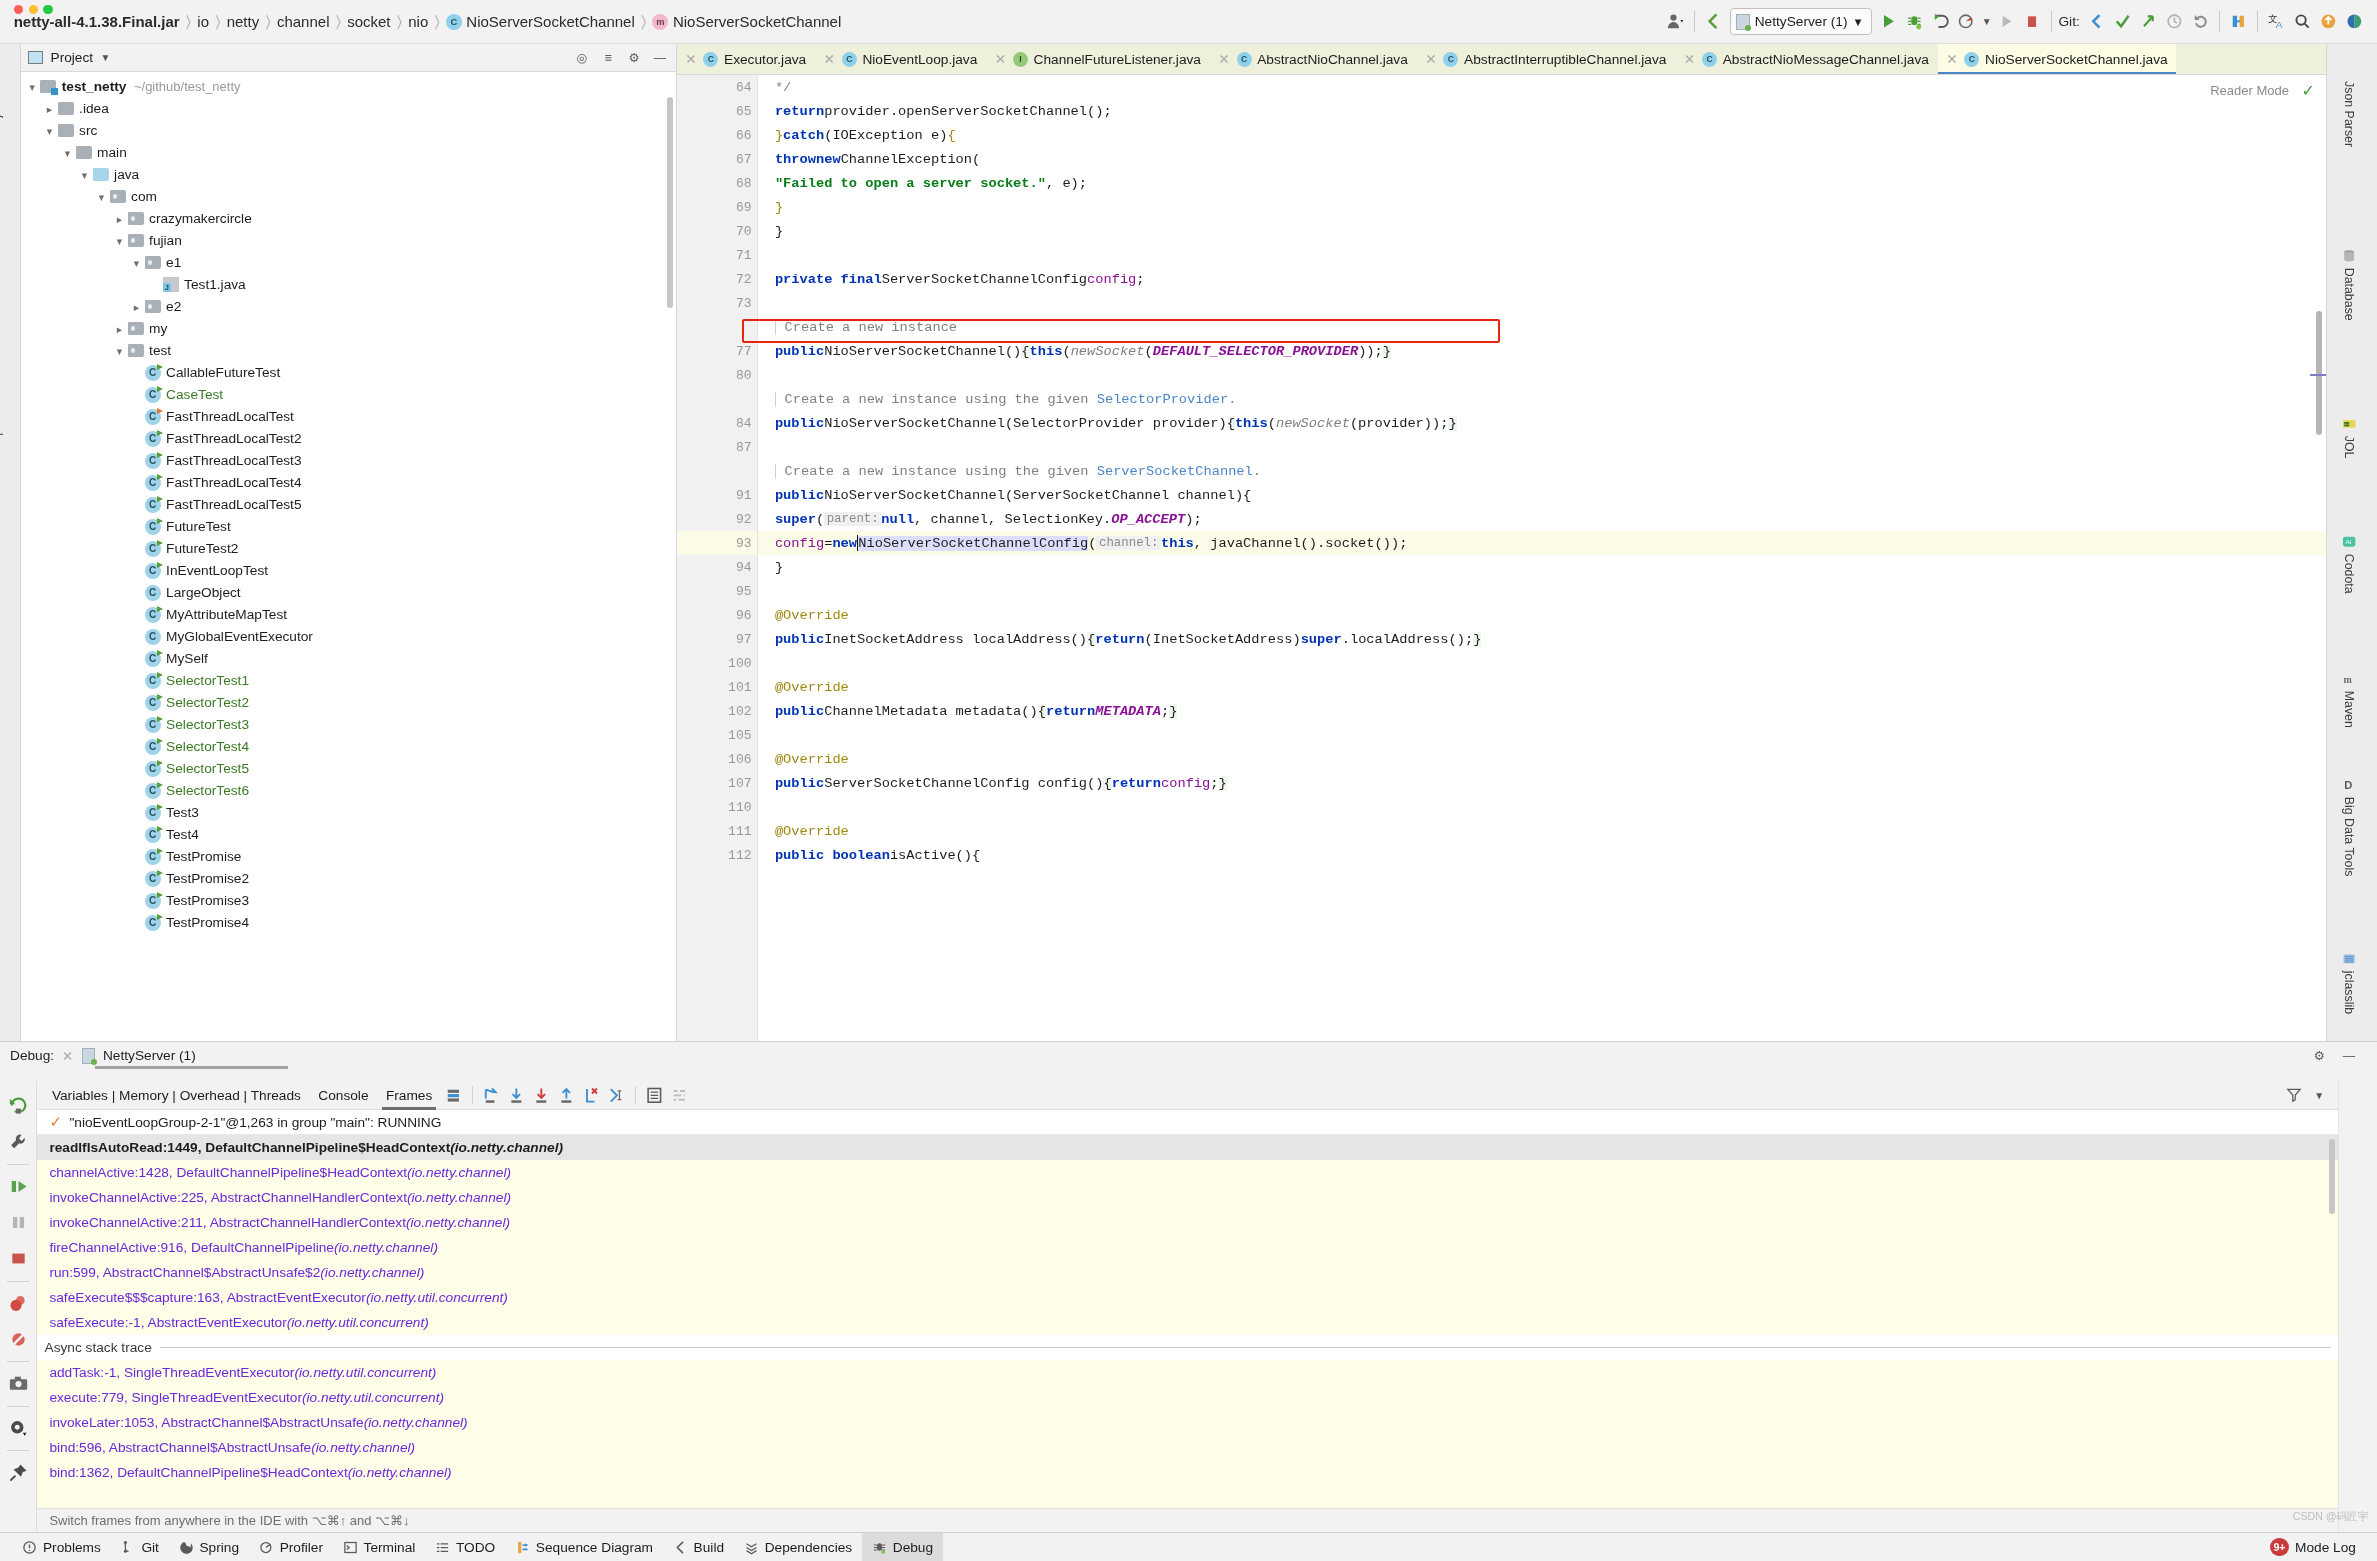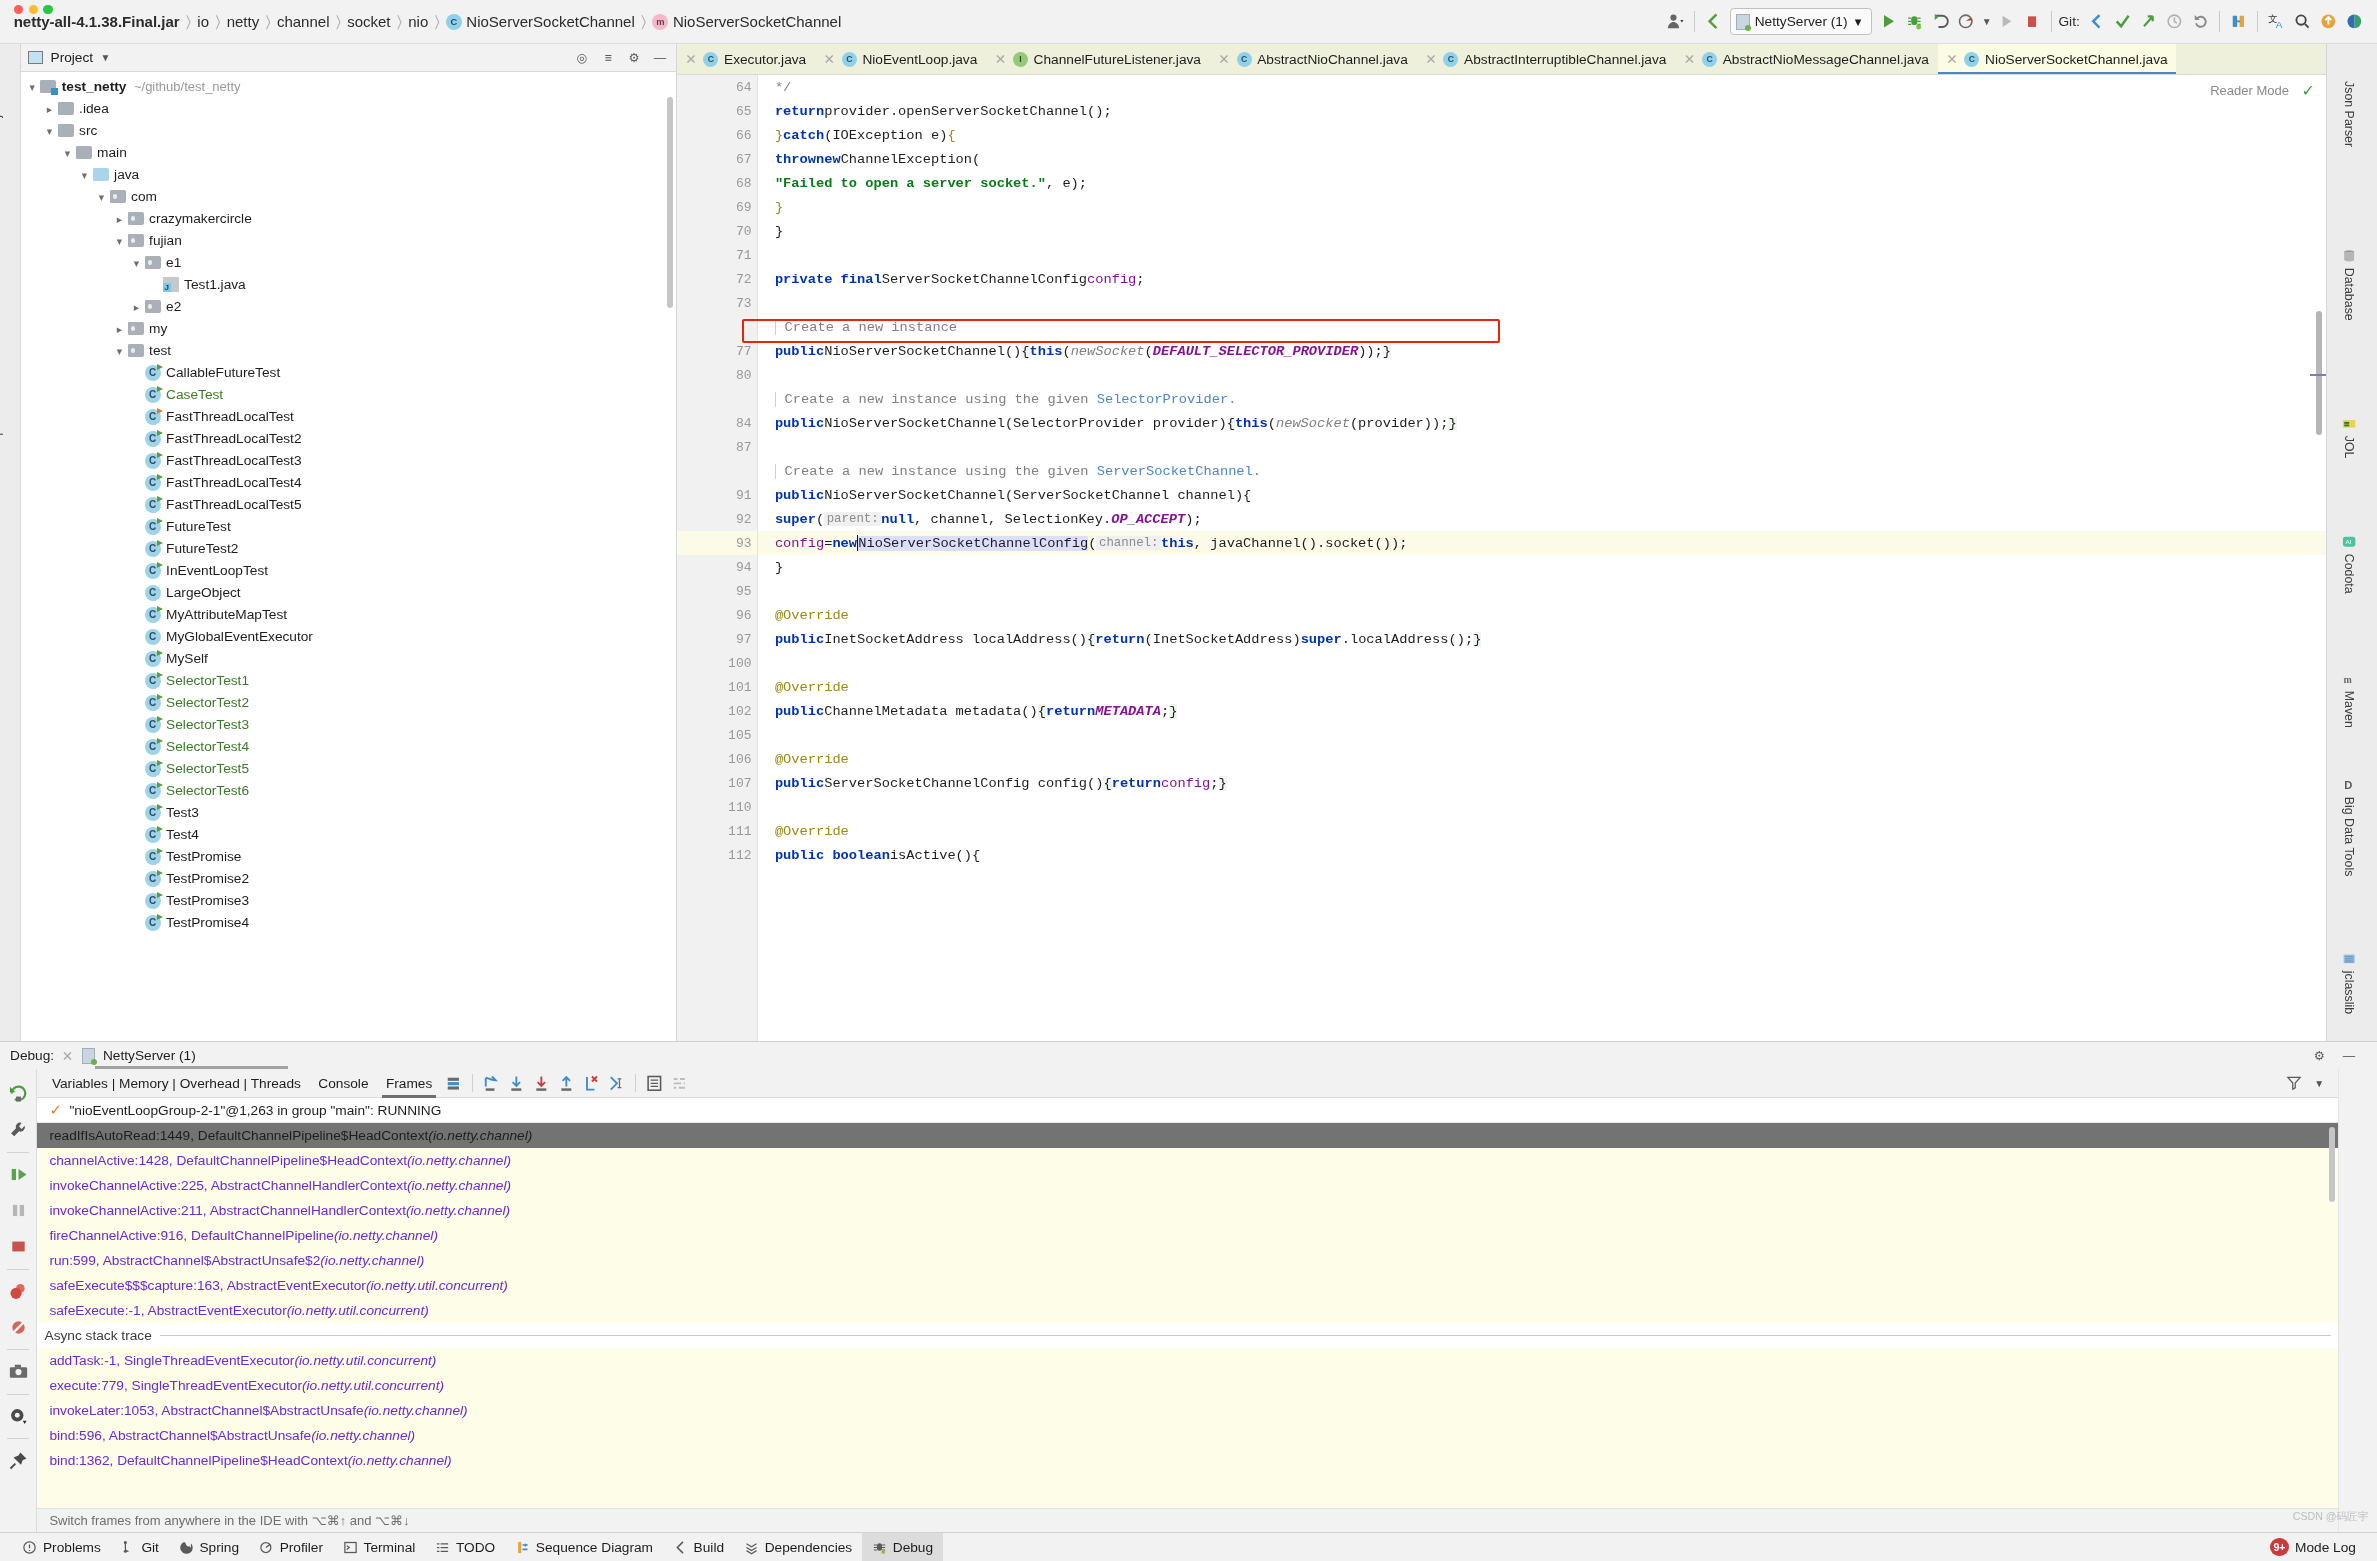--- a/index.html
+++ b/index.html
@@ -159,42 +159,42 @@
     display:flex; align-items:center; gap:5px;
   }
 
   
   #debug { height:491px; background:#f2f2f2; border-top:0.6px solid #d0d0d0; display:flex; flex-direction:column;}
   #debug-head { height:27px; display:flex; align-items:center; gap:7.5px; padding:0 10px; font-size:13.7px; position:relative;}
   #debug-head .tabsel{ position:absolute; bottom:0; left:95px; width:193px; height:3.1px; background:#a2a2a2;}
   .dbgicon{width:13.7px;height:16px;background:#c9d6e0;border:0.6px solid #9fb0bd;position:relative;}
   .dbgicon::after{content:"";position:absolute;right:-2.5px;bottom:-2.5px;width:6.2px;height:6.2px;border-radius:50%;background:#6ab04c;}
 
-  #debug-body { flex:1; display:flex; min-height:0;}
+  #debug-body { flex:1; display:flex; min-height:0;margin-top:12px;}
   #dbg-left { width:37px; background:#f2f2f2; border-right:0.6px solid #dcdcdc; display:flex; flex-direction:column; align-items:center; padding-top:6.2px; gap:0;}
   .dlbtn{ width:29px;height:29px; display:flex;align-items:center;justify-content:center; cursor:pointer; margin:3.7px 0;}
   .dlsep{ width:22.4px;height:0.6px;background:#d2d2d2; margin:3.7px 0;}
 
   #dbg-main { flex:1; display:flex; flex-direction:column; min-width:0;}
   #dbg-toolbar {
     height:29px; background:#f2f2f2; display:flex; align-items:center; gap:0; padding:0 6.2px;
     border-bottom:0.6px solid #dcdcdc; font-size:13.7px; position:relative;
   }
   .dtab { padding:0 8.7px; height:29px; display:flex; align-items:center; cursor:pointer;}
   .dtab.active { position:relative; }
   .dtab.active::after{content:""; position:absolute; left:5px; right:5px; bottom:0; height:2.5px; background:#6e6e6e;}
   .dsep{width:0.6px;height:17.4px;background:#cfcfcf;margin:0 6.2px;}
   .dicon{width:25px;height:25px;display:flex;align-items:center;justify-content:center;cursor:pointer;}
 
   #thread-line { height:25px; background:#fff; display:flex; align-items:center; gap:7.5px; padding:0 12.4px; font-size:13.7px; border-bottom:0.6px solid #e8e8e8;}
   .check{color:#e07a30; font-size:15px;}
 
   #frames { flex:1; background:#fdfde8; overflow:hidden; position:relative;}
   .frame { height:25px; display:flex; align-items:center; padding:0 12.4px; font-size:13.7px; color:#6d28d9; white-space:nowrap;}
-  .frame.sel { background:#737373; color:#1d1d1d; }
+  .frame.sel { background:#e5e5e5; color:#1d1d1d;font-weight:bold; }
   .frame em { font-style:italic;text-align:center; }
   .async-sep { height:25px; display:flex; align-items:center; gap:8.7px; padding:0 7.5px; background:#fff; font-size:13.7px; color:#3a3a3a;}
   .async-sep .ln { flex:1; height:0.6px; background:#c9c9c9;}
   #frames-foot { height:23.6px; background:#f2f2f2; border-top:0.6px solid #e0e0e0; display:flex; align-items:center; padding:0 12.4px; font-size:13px; color:#6e6e6e;}
   .fscroll{position:absolute; right:3.1px; top:3.7px; width:6.2px; height:75px; border-radius:3.1px; background:#c6c6c6;}
   #frames-right { width:39px; border-left:0.6px solid #e4e4e4; background:#f2f2f2; }
 
   
   #toolbar-bottom {
     height:29px; background:#f2f2f2; border-top:0.6px solid #d0d0d0;

